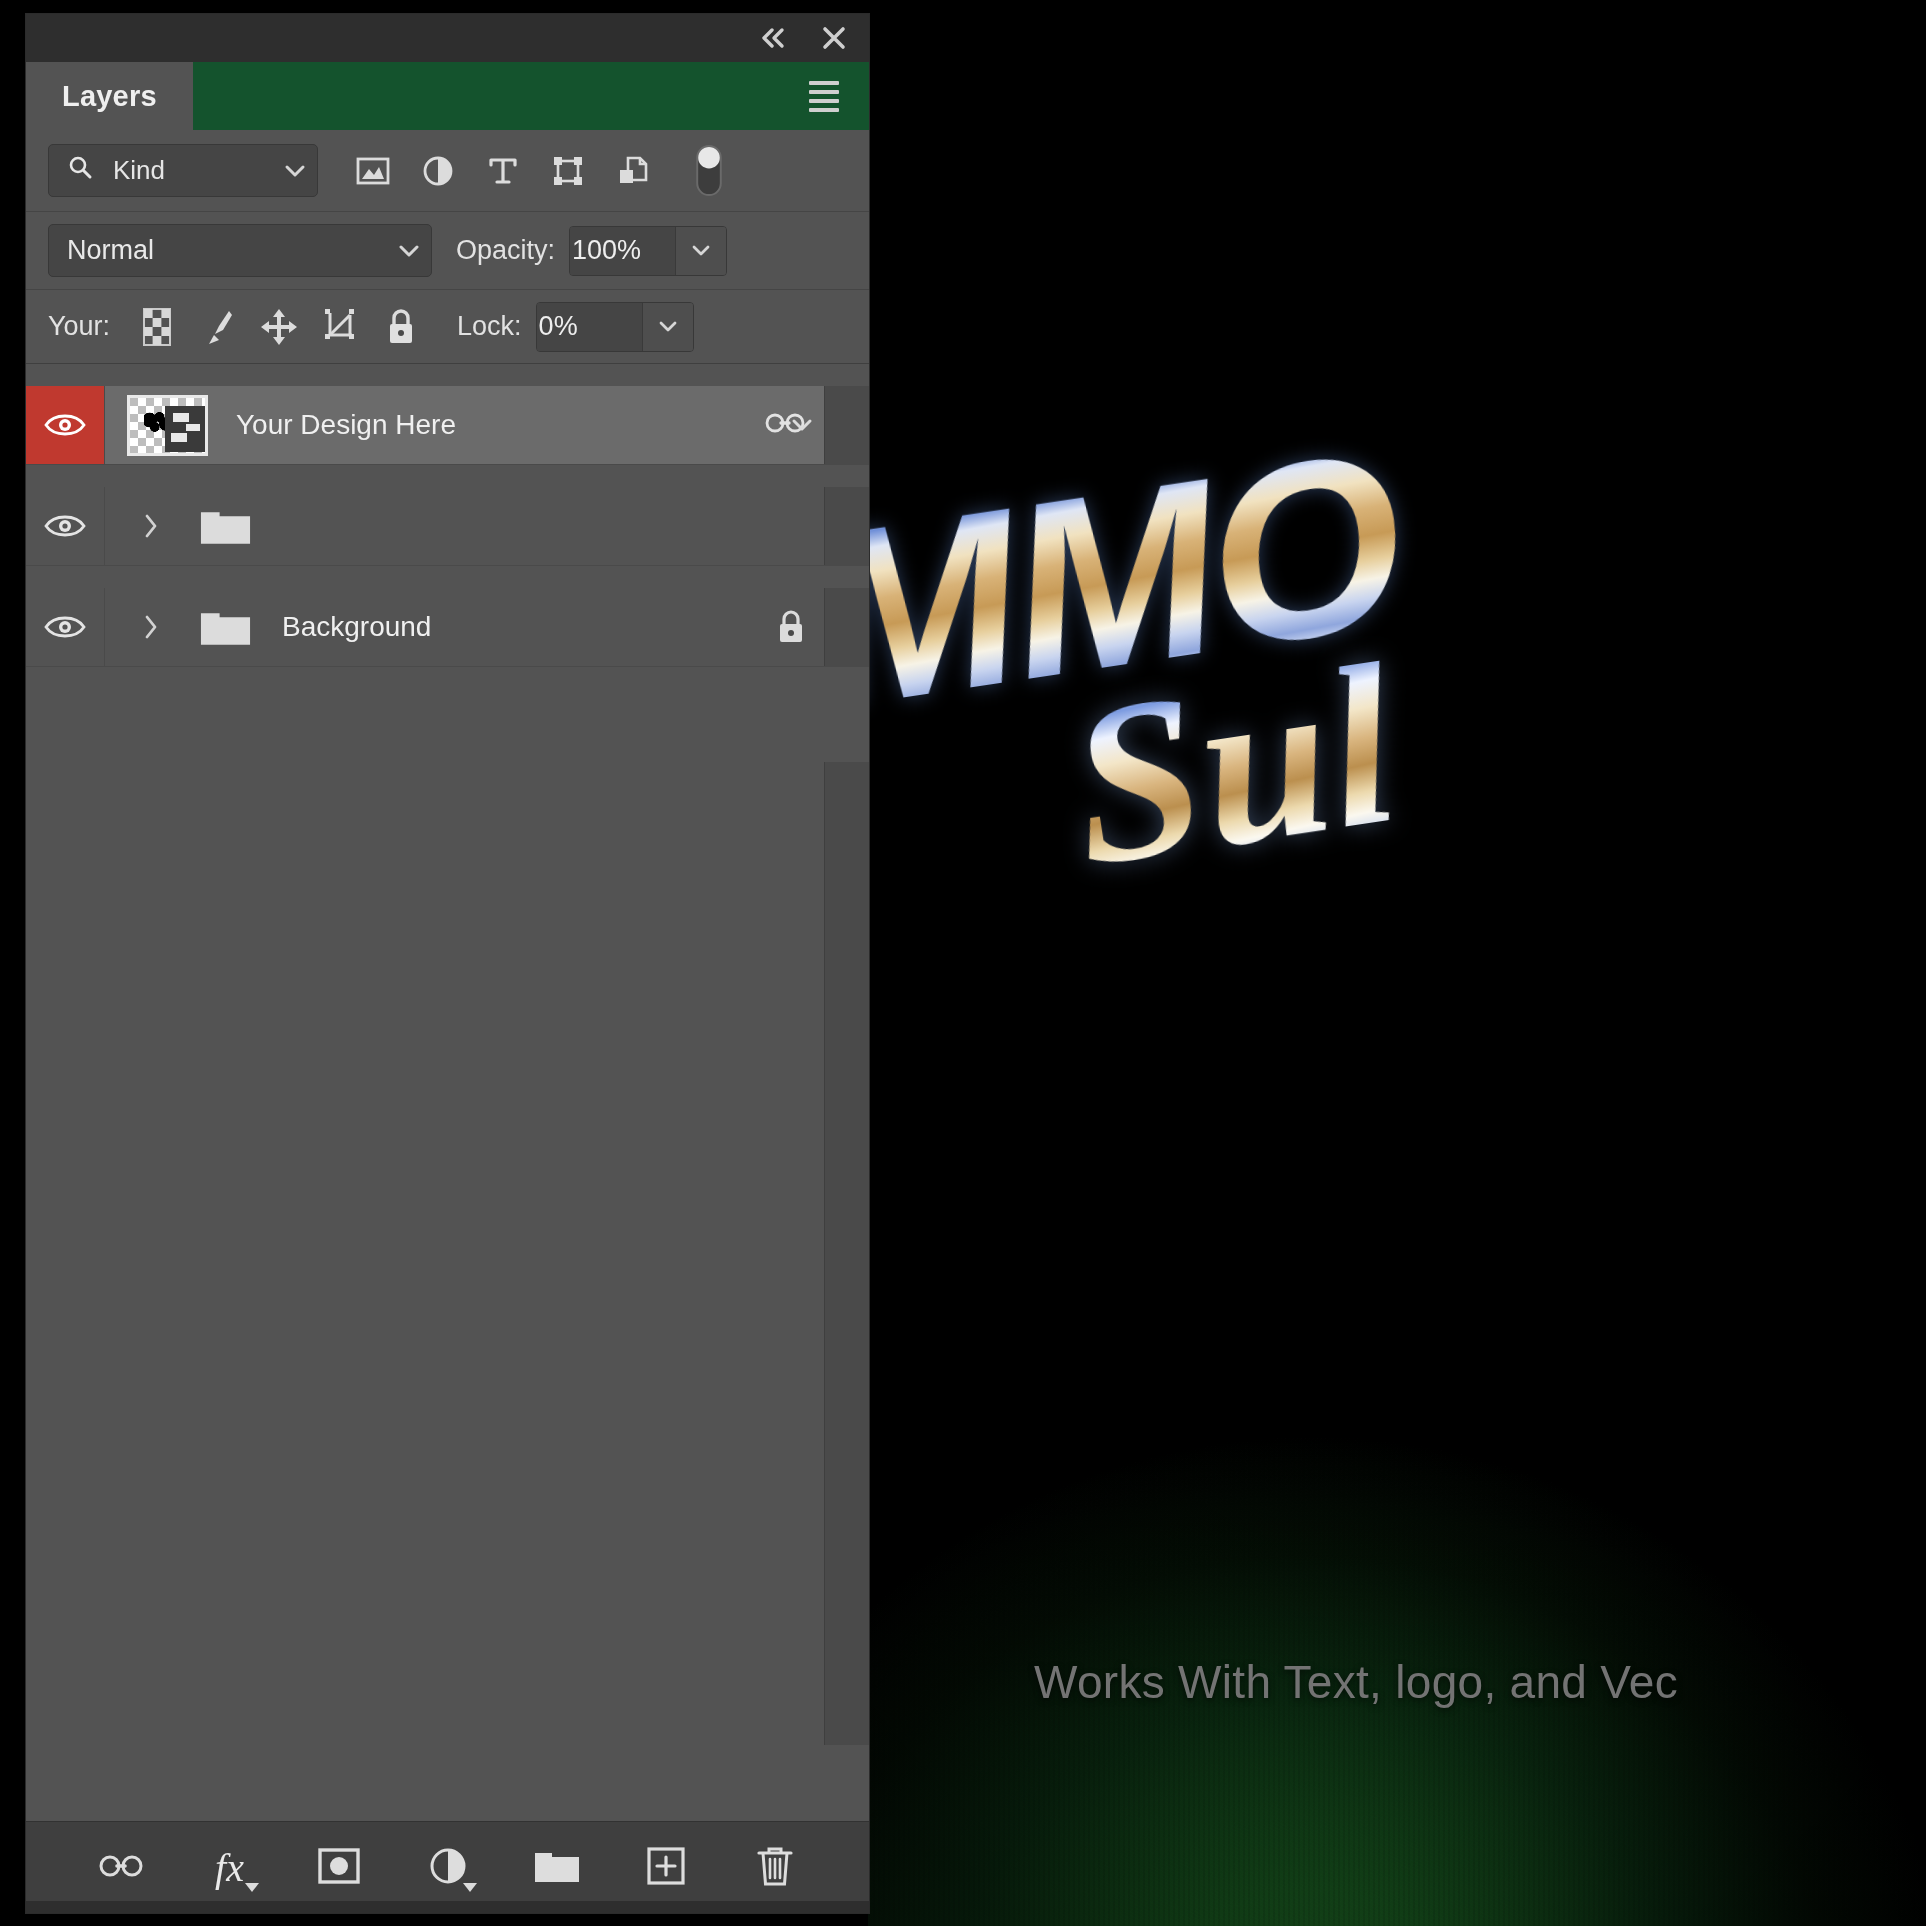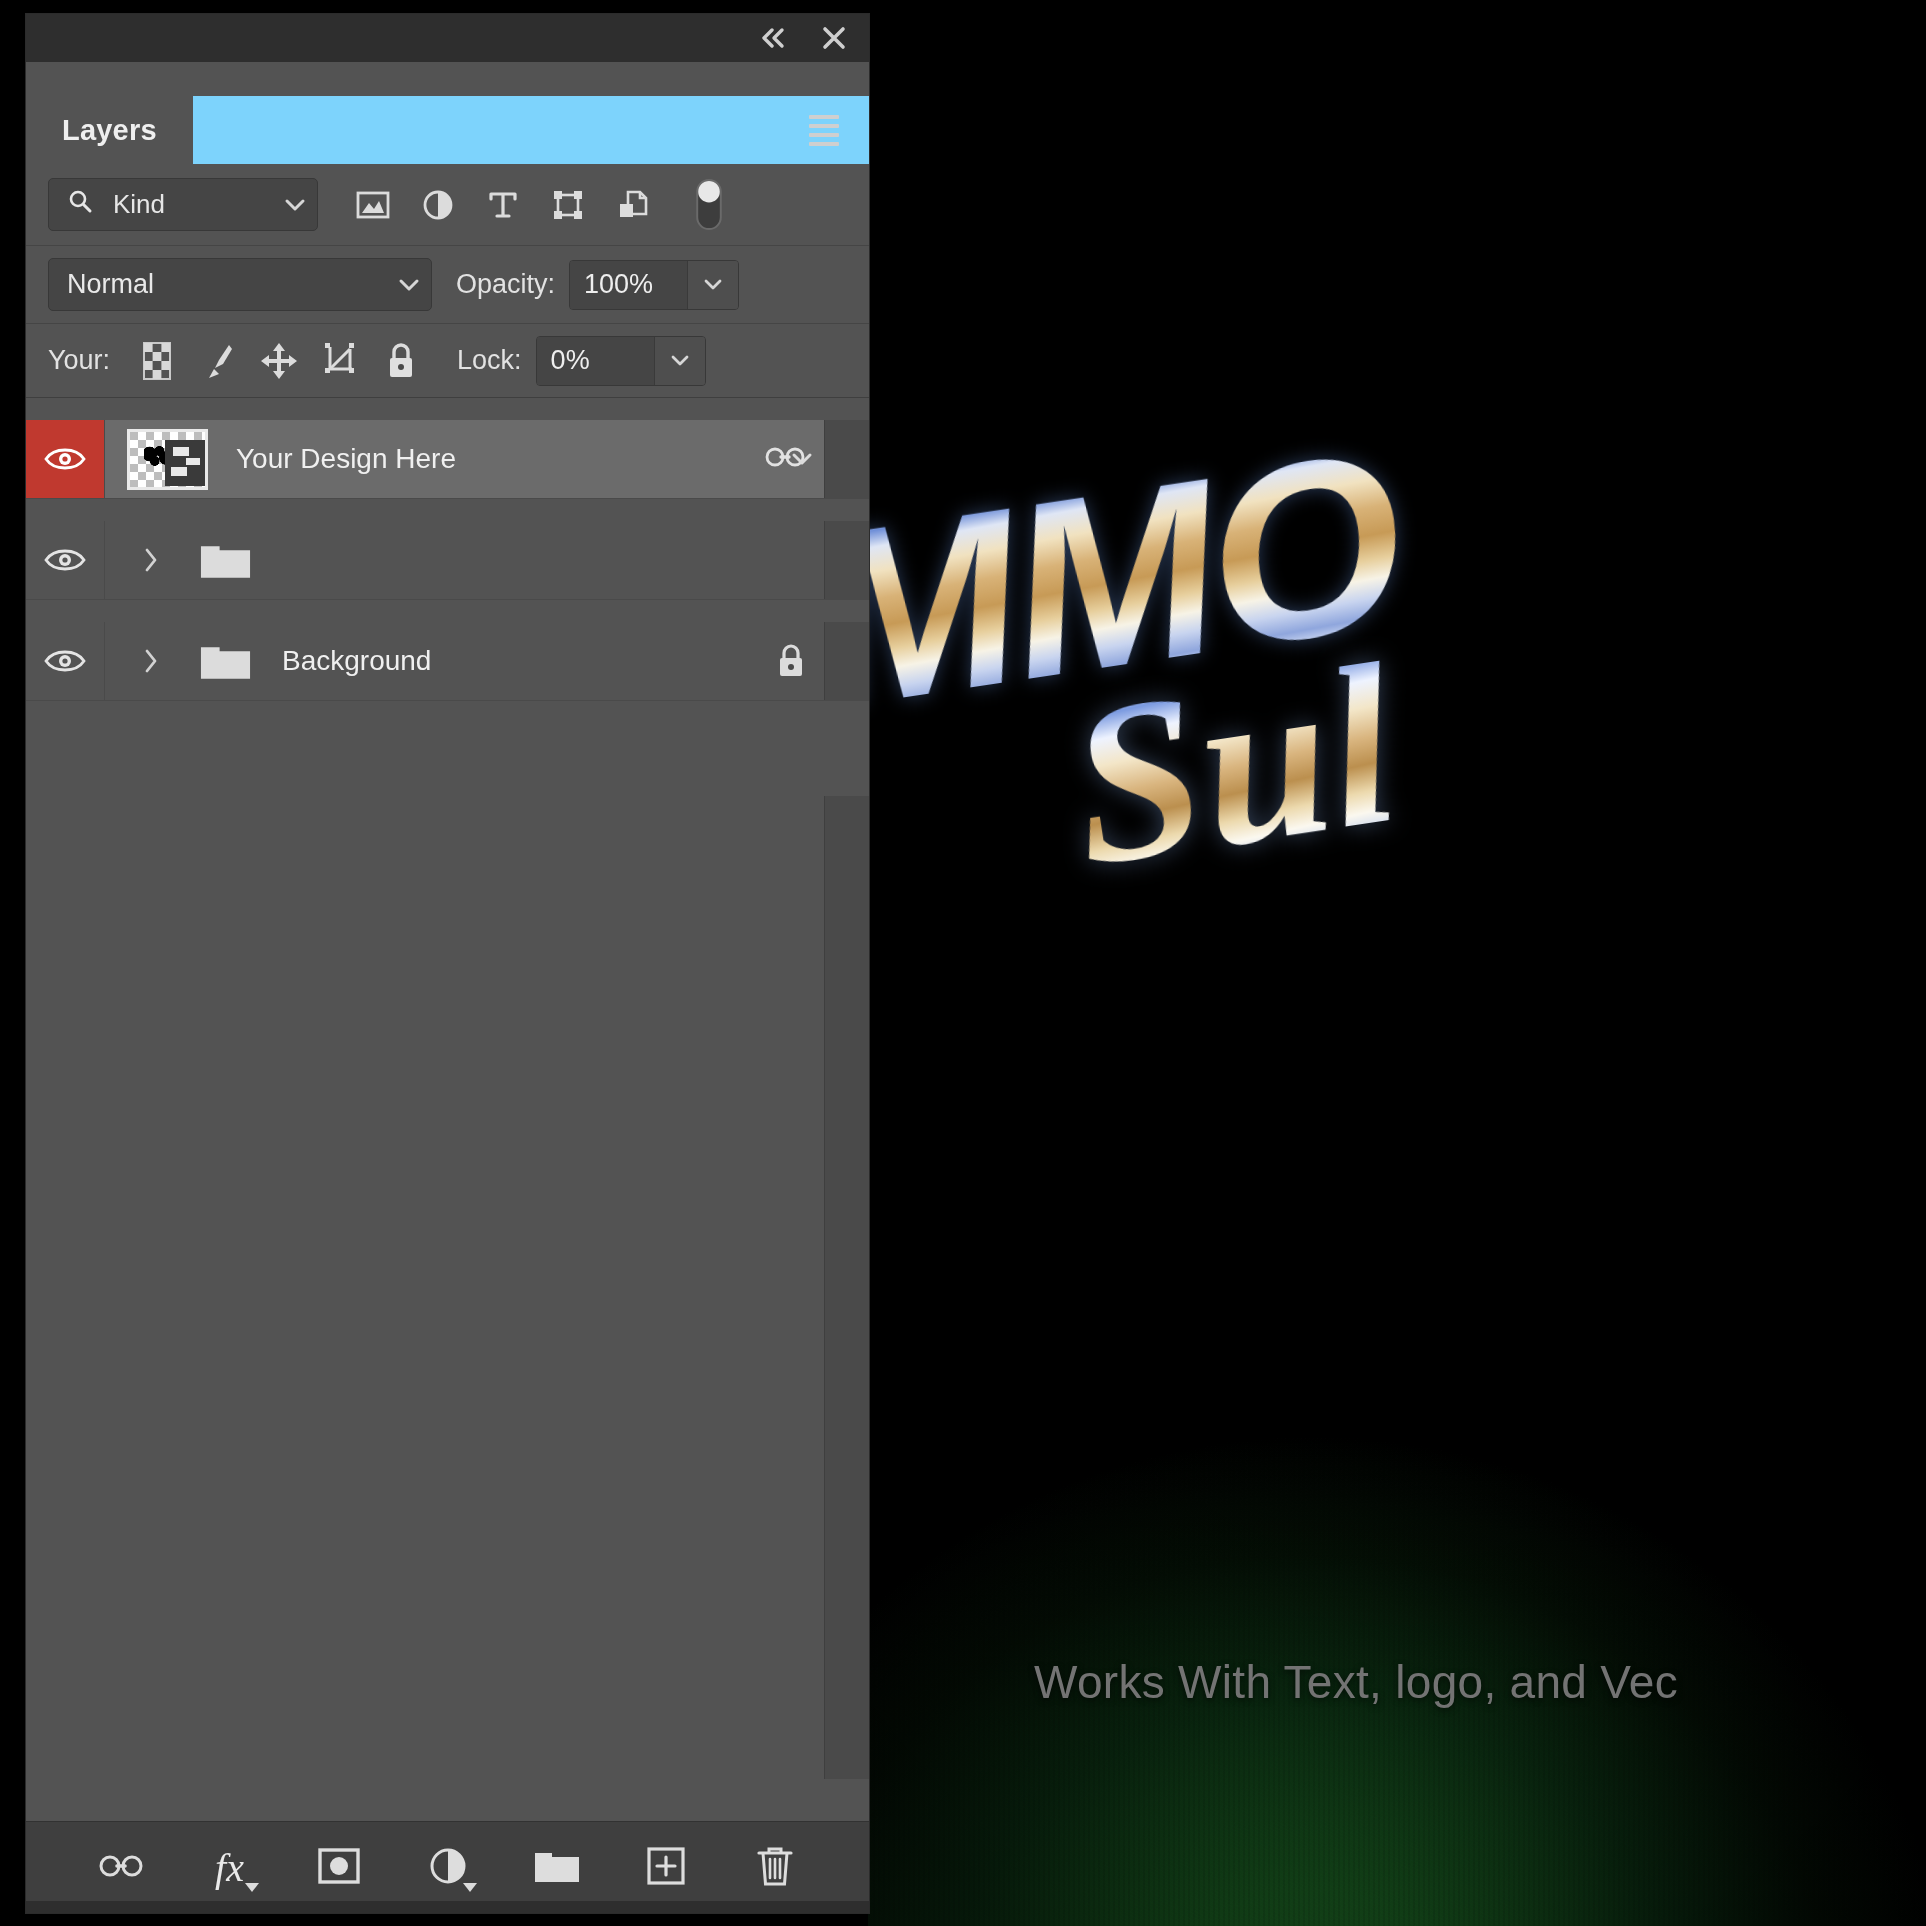--- a/index.html
+++ b/index.html
@@ -175,24 +175,23 @@
   .tb-btn {
     width: 38px; height: 38px;
     display: flex; align-items: center; justify-content: center;
     color: #c9c9c9;
   }
   .tb-btn svg { display:block; }
 
   .tabstrip {
     position: relative;
     height: 68px;
-    background: #7dd3fc;
+    background: #14532d;
     display: flex;
     align-items: stretch;
-    margin-top: 34px;
   }
   .tab-active {
     background: #535353;
     display: flex;
     align-items: center;
     padding: 0 36px;
     color: #efefef;
     font-size: 29px;
     font-weight: bold;
     letter-spacing: 0.2px;
@@ -293,21 +292,21 @@
     border-radius: 4px;
     overflow: hidden;
   }
   .num-val {
     width: 103px;
     background: #454545;
     color: #eeeeee;
     font-size: 27px;
     display: flex;
     align-items: center;
-    padding-left: 14px;
+    padding-left: 2px;
   }
   .num-arrow {
     width: 50px;
     background: #4e4e4e;
     border-left: 1px solid #3a3a3a;
     display: flex;
     align-items: center;
     justify-content: center;
     color: #d6d6d6;
   }

